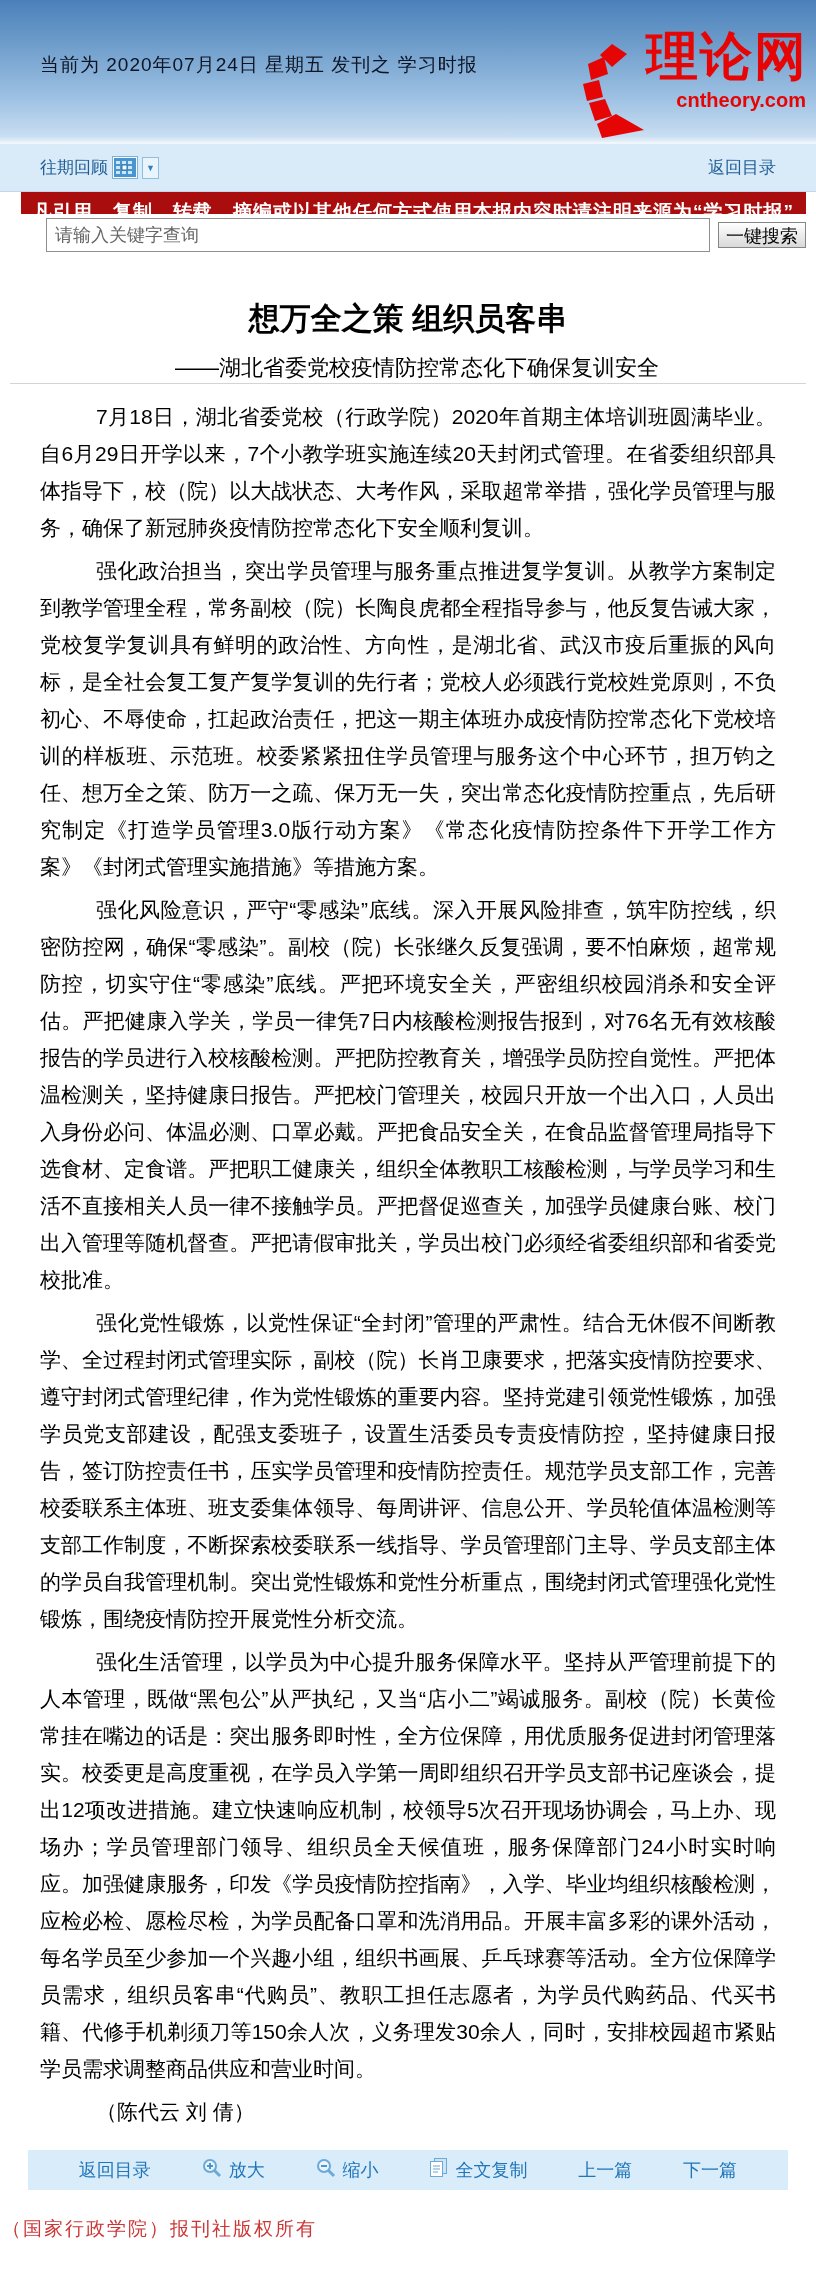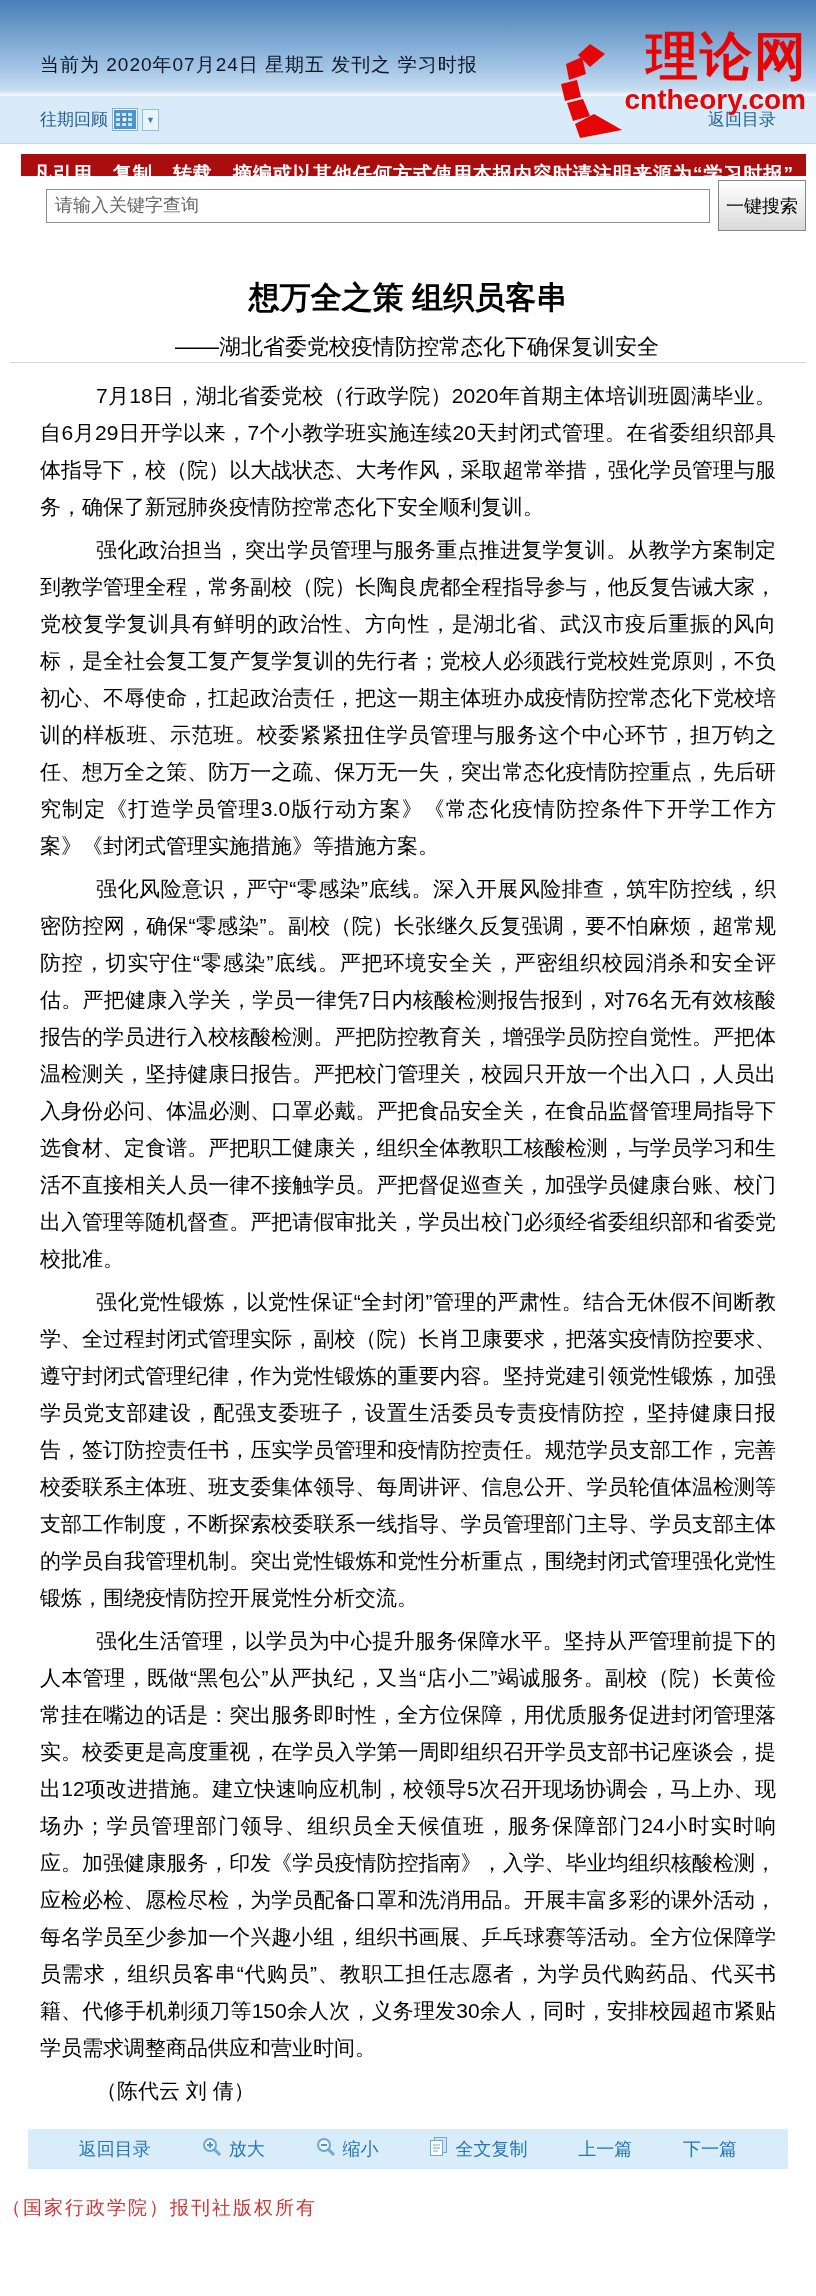--- a/index.html
+++ b/index.html
@@ -1,49 +1,49 @@
 <!DOCTYPE html>
 <html lang="zh"><head>
 <meta charset="utf-8">
 <style>
   * { box-sizing: border-box; }
   html,body { margin:0; padding:0; background:#fff; }
   body { width:816px; font-family:"Liberation Sans", sans-serif; }
   .page { width:816px; height:2296px; overflow:hidden; background:#fff; }
 
   
-  .banner { position:relative; height:96px;
+  .banner { position:relative; height:144px;
     background:linear-gradient(to bottom,#4a80ba 0%,#6d9cca 30%,#9fc2e4 70%,#c9def1 96%,#e8f1fa 100%);
     border-bottom:2px solid #f0f6fb; }
   .date-line { position:absolute; left:40px; top:52px; font-size:19px; color:#0d1524; letter-spacing:1px; }
   .logo { position:absolute; right:8px; top:6px; display:flex; align-items:flex-start; cursor:pointer;margin-top:22px; }
   .logo-mark { margin-top:14px; }
   .logo-txt { display:flex; flex-direction:column; align-items:flex-end; }
   .logo-cn { font-size:52px; line-height:58px; font-weight:bold; color:#e60505;
              font-family:"Liberation Serif", serif; letter-spacing:2px; }
-  .logo-en { font-size:28px; line-height:24px; color:#e60505; font-weight:bold; margin:2px 2px 0 0; }
+  .logo-en { font-size:20px; line-height:24px; color:#e60505; font-weight:bold; margin:2px 2px 0 0; }
 
   
   .navbar { height:48px; background:#d9eaf8; border-bottom:1px solid #c2d8ec;
-            display:flex; align-items:center; justify-content:space-between; padding:0 40px; margin-bottom:10px; }
+            display:flex; align-items:center; justify-content:space-between; padding:0 40px; }
   .nav-left { display:flex; align-items:center; gap:4px; }
   .nav-link { color:#1d5e96; font-size:17px; cursor:pointer; }
   .cal-btn, .arrow-btn { display:inline-flex; align-items:center; justify-content:center; cursor:pointer; }
   .arrow-btn { width:17px; height:22px; background:#eaf4fc; border:1px solid #8cc0e2; color:#2b82c9; font-size:9px; }
 
   
   .notice { margin:0 10px 0 21px; height:22px; line-height:39px; background:#a90d0d;
             color:#fff; font-weight:bold; font-size:19px; text-align:center; letter-spacing:1px; }
 
   
   .search-row { margin:4px 10px 0 21px; display:flex; align-items:center; gap:8px;padding-left:25px; }
   .search-input { flex:1; height:34px; border:1px solid #909090; font-size:18px; padding:0 8px; color:#444;
                   font-family:"Liberation Sans",sans-serif; }
   .search-input::placeholder { color:#666; }
-  .search-btn { width:88px; height:51px; border:1px solid #858585; background:linear-gradient(#ffffff,#d9d9d9);
+  .search-btn { width:88px; height:26px; border:1px solid #858585; background:linear-gradient(#ffffff,#d9d9d9);
                 font-size:18px; color:#000; cursor:pointer; font-family:"Liberation Sans",sans-serif; }
 
   
   .a-title { text-align:center; font-size:31px; font-weight:bold; color:#000; margin:46px 0 0; }
   .a-subtitle { text-align:center; font-size:22px; font-weight:normal; color:#000; margin:13px 0 0;padding-left:18px; }
   .a-byline { text-align:center; font-size:15px; color:#111; margin:19px 0 16px; }
   .a-divider { border:none; border-top:1px solid #d4d4d4; margin:0 10px; }
 
   
   .article { margin:14px 32px 0; font-size:21px; line-height:37px; color:#000; text-align:justify; }

